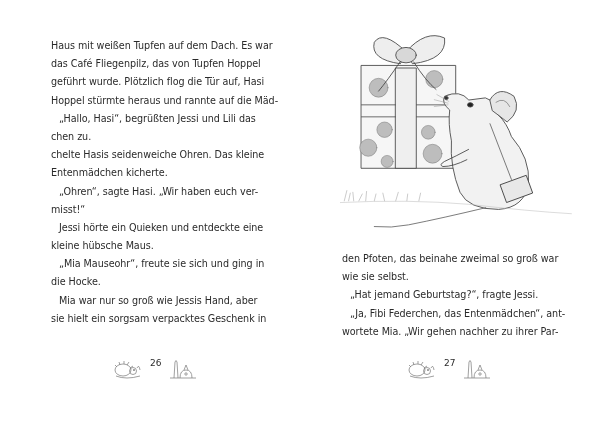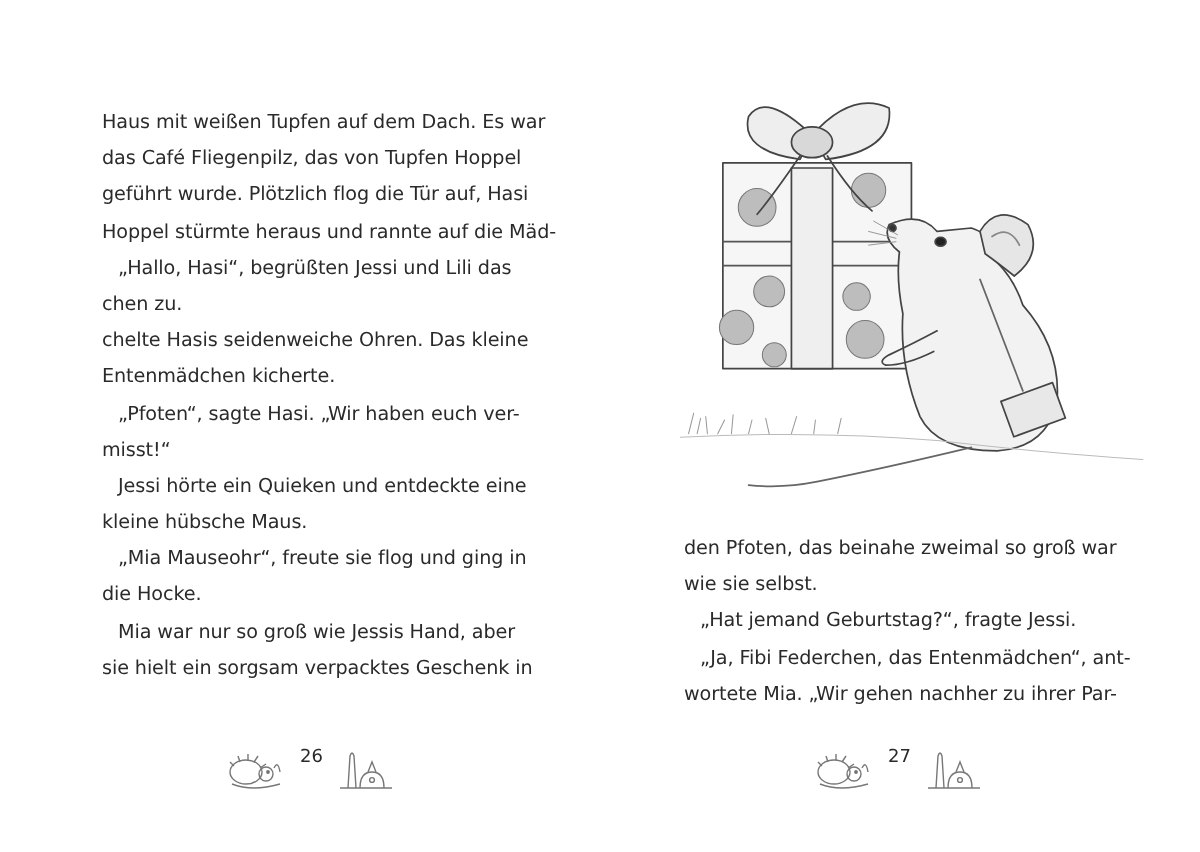--- a/index.html
+++ b/index.html
@@ -16,21 +16,21 @@
       color: #2a2a2a;
     }
     .spread {
       position: absolute;
       left: 0; top: 0;
       width: 600px; height: 426px;
       background: #ffffff;
     }
     .page {
       position: absolute;
-      top: 16px;
+      top: 0;
       height: 334px;
       width: 300px;
       padding-left: 21px;
     }
     .page-left { left: 0; }
     .page-right { left: 300px; }
 
     .text-block {
       position: absolute;
       font-size: 9.6px;
@@ -75,25 +75,25 @@
   <div class="page page-left">
     <div class="text-block">
       <span class="line">Haus mit weißen Tupfen auf dem Dach. Es war</span>
       <span class="line">das Café Fliegenpilz, das von Tupfen Hoppel</span>
       <span class="line">geführt wurde. Plötzlich flog die Tür auf, Hasi</span>
       <span class="line">Hoppel stürmte heraus und rannte auf die Mäd-</span>
       <span class="line indent">„Hallo, Hasi“, begrüßten Jessi und Lili das</span>
       <span class="line">chen zu.</span>
       <span class="line">chelte Hasis seidenweiche Ohren. Das kleine</span>
       <span class="line">Entenmädchen kicherte.</span>
-      <span class="line indent">„Pfoten“, sagte Hasi. „Wir haben euch ver-</span>
+      <span class="line indent">„Ohren“, sagte Hasi. „Wir haben euch ver-</span>
       <span class="line">misst!“</span>
       <span class="line indent">Jessi hörte ein Quieken und entdeckte eine</span>
       <span class="line">kleine hübsche Maus.</span>
-      <span class="line indent">„Mia Mauseohr“, freute sie flog und ging in</span>
+      <span class="line indent">„Mia Mauseohr“, freute sie sich und ging in</span>
       <span class="line">die Hocke.</span>
       <span class="line indent">Mia war nur so groß wie Jessis Hand, aber</span>
       <span class="line">sie hielt ein sorgsam verpacktes Geschenk in</span>
     </div>
 
     <div class="folio">
       <svg width="30" height="22" viewBox="0 0 30 22">
         <g fill="none" stroke="#777" stroke-width="0.7">
           <ellipse cx="10" cy="12" rx="8" ry="6"></ellipse>
           <path d="M4 9 l-2 -2 M7 7 l-1 -3 M11 6 l0 -3 M14 7 l2 -3 M17 10 l3 -2"></path>

